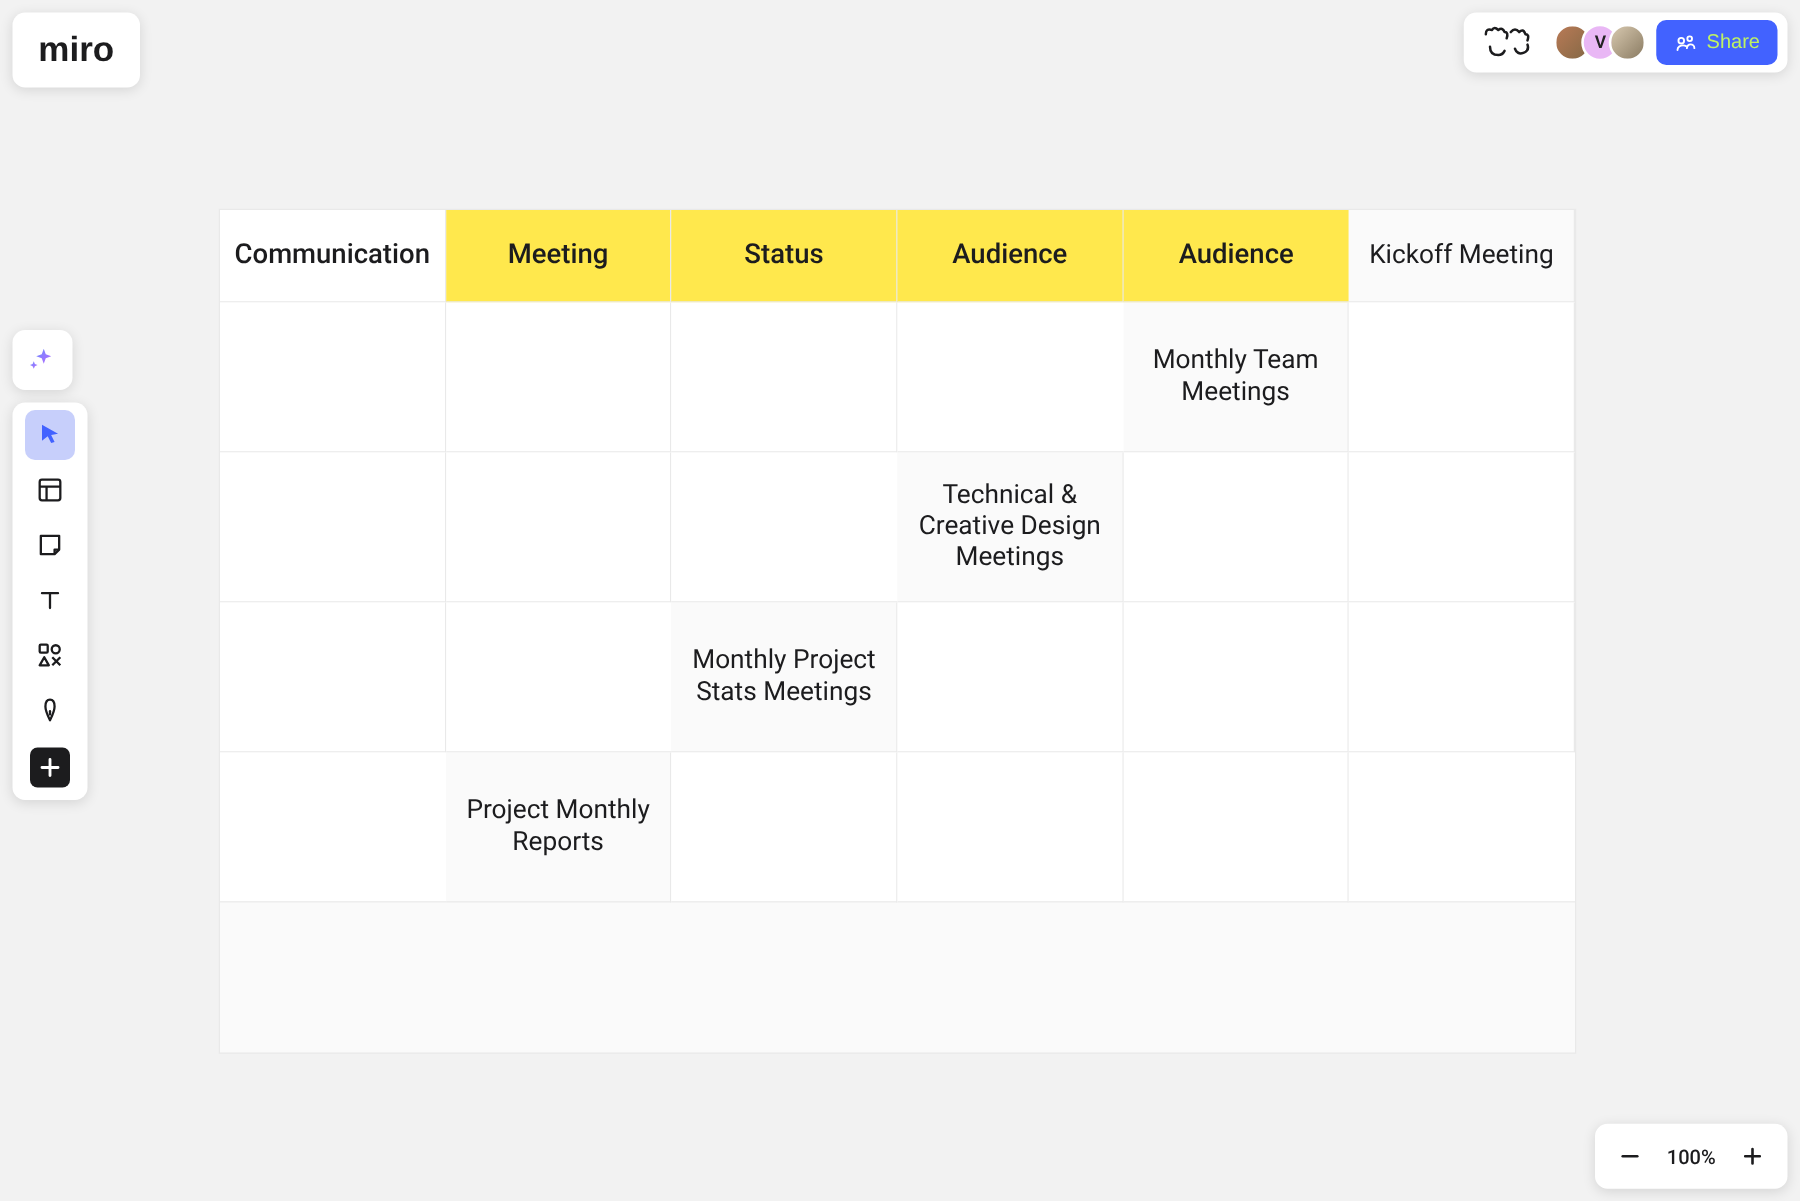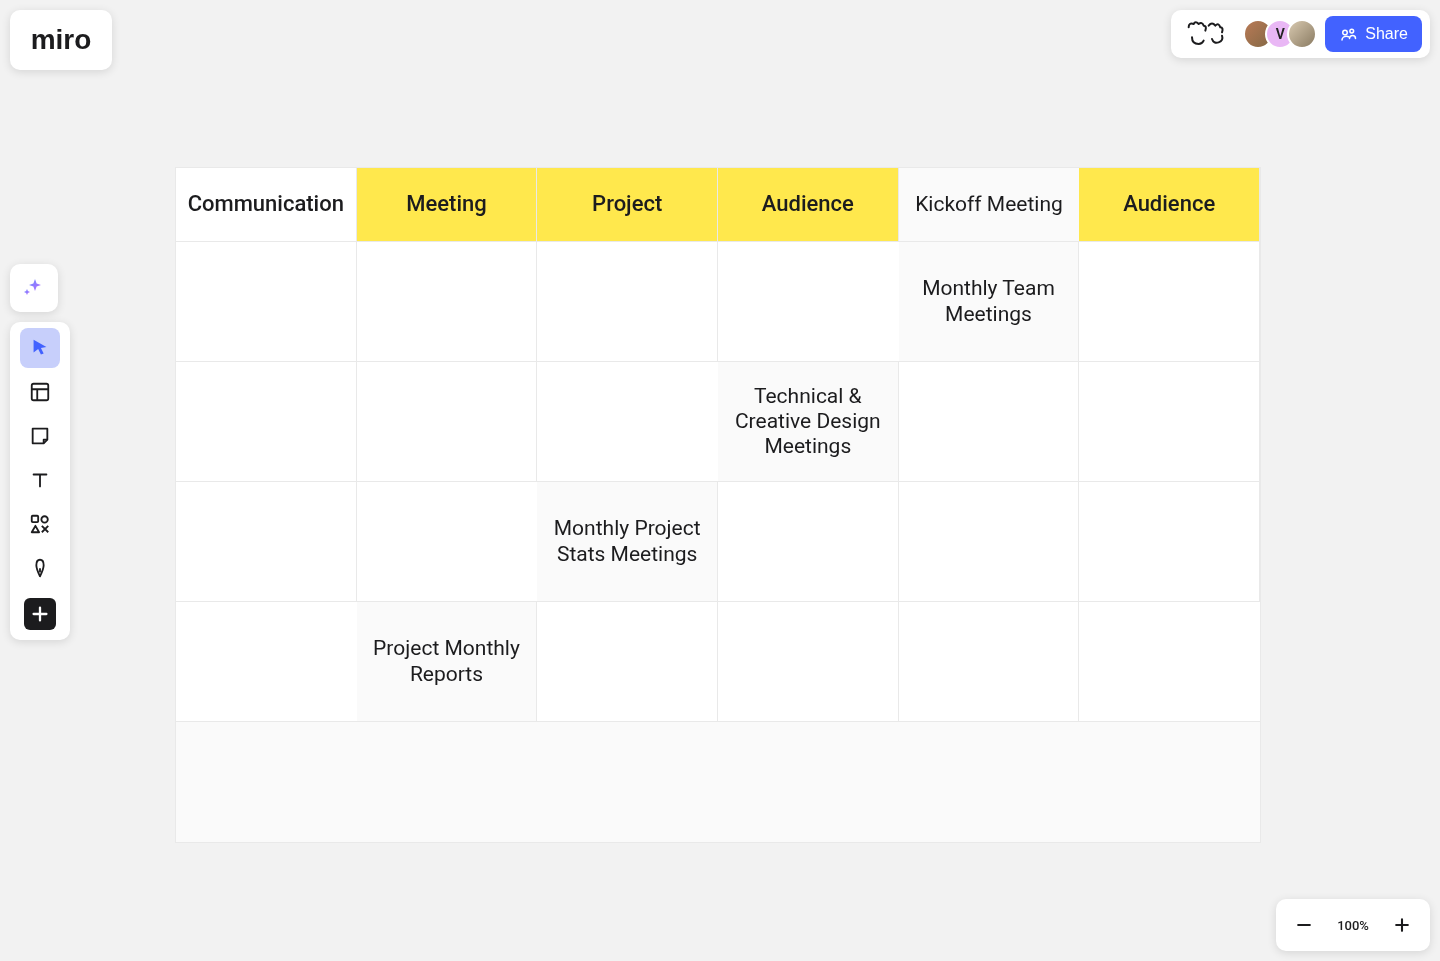--- a/index.html
+++ b/index.html
@@ -57,21 +57,21 @@
     width:30px;height:30px;border-radius:50%;
     border:2px solid #fff;
     margin-left:-8px;
     display:flex;align-items:center;justify-content:center;
     font-size:14px;font-weight:600;color:#222;
     background-size:cover;background-position:center;
     box-sizing:border-box;
   }
   .avatar:first-child{margin-left:0;}
   .share-btn{
-    background:var(--blue);color:#ffffff;border:none;
+    background:var(--blue);color:#bef264;border:none;
     border-radius:8px;padding:9px 14px;
     display:flex;align-items:center;gap:8px;
     font-size:16px;font-weight:500;cursor:pointer;
   }
   .share-icon{width:18px;height:18px;}
 
   
   .ai-card{
     position:absolute;left:10px;top:264px;
     width:48px;height:48px;
@@ -98,21 +98,21 @@
   
   .zoom{
     position:absolute;right:10px;bottom:10px;
     background:var(--panel);border-radius:10px;
     box-shadow:var(--shadow);
     display:flex;align-items:center;gap:6px;
     padding:8px 10px;
   }
   .zc{width:36px;height:36px;border-radius:8px;display:flex;align-items:center;justify-content:center;cursor:pointer;}
   .zc svg{width:20px;height:20px;}
-  .zoom-level{font-size:13px;font-weight:500;min-width:50px;text-align:center;}
+  .zoom-level{font-size:16px;font-weight:500;min-width:50px;text-align:center;}
 
   
   .canvas-table{
     position:absolute;left:176px;top:168px;
     width:1084px;
     display:grid;
     grid-template-columns:repeat(6,1fr);
     grid-template-rows:74px repeat(5,120px);
     box-shadow:0 0 0 1px var(--grid-line);
     background:#fafafa;
@@ -234,24 +234,24 @@
         <g stroke="#fff" stroke-width="2.5" stroke-linecap="round">
           <path d="M12 5v14M5 12h14"></path>
         </g>
       </svg>
   </div>
 </div>
 
 <div class="canvas-table" id="ct">
     <div class="cell header corner">Communication</div>
     <div class="cell header">Meeting</div>
-    <div class="cell header">Project</div>
+    <div class="cell header">Status</div>
+    <div class="cell header">Audience</div>
     <div class="cell header">Audience</div>
     <div class="cell rowlabel">Kickoff Meeting</div>
-    <div class="cell header">Audience</div>
     <div class="cell empty"></div>
     <div class="cell empty"></div>
     <div class="cell empty"></div>
     <div class="cell empty"></div>
     <div class="cell rowlabel">Monthly Team Meetings</div>
     <div class="cell empty"></div>
     <div class="cell empty"></div>
     <div class="cell empty"></div>
     <div class="cell empty"></div>
     <div class="cell rowlabel">Technical &amp; Creative Design Meetings</div>

